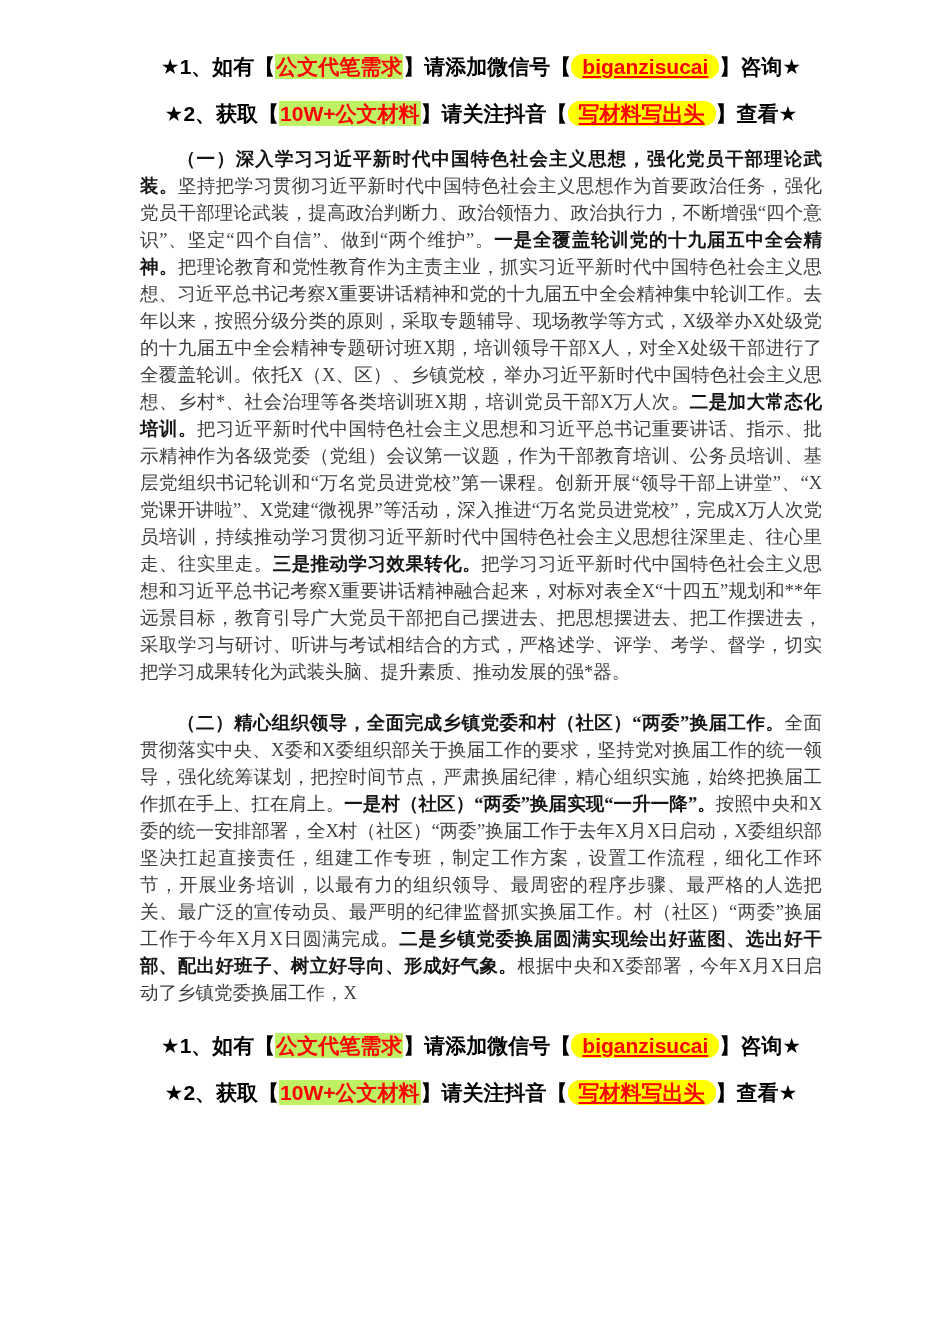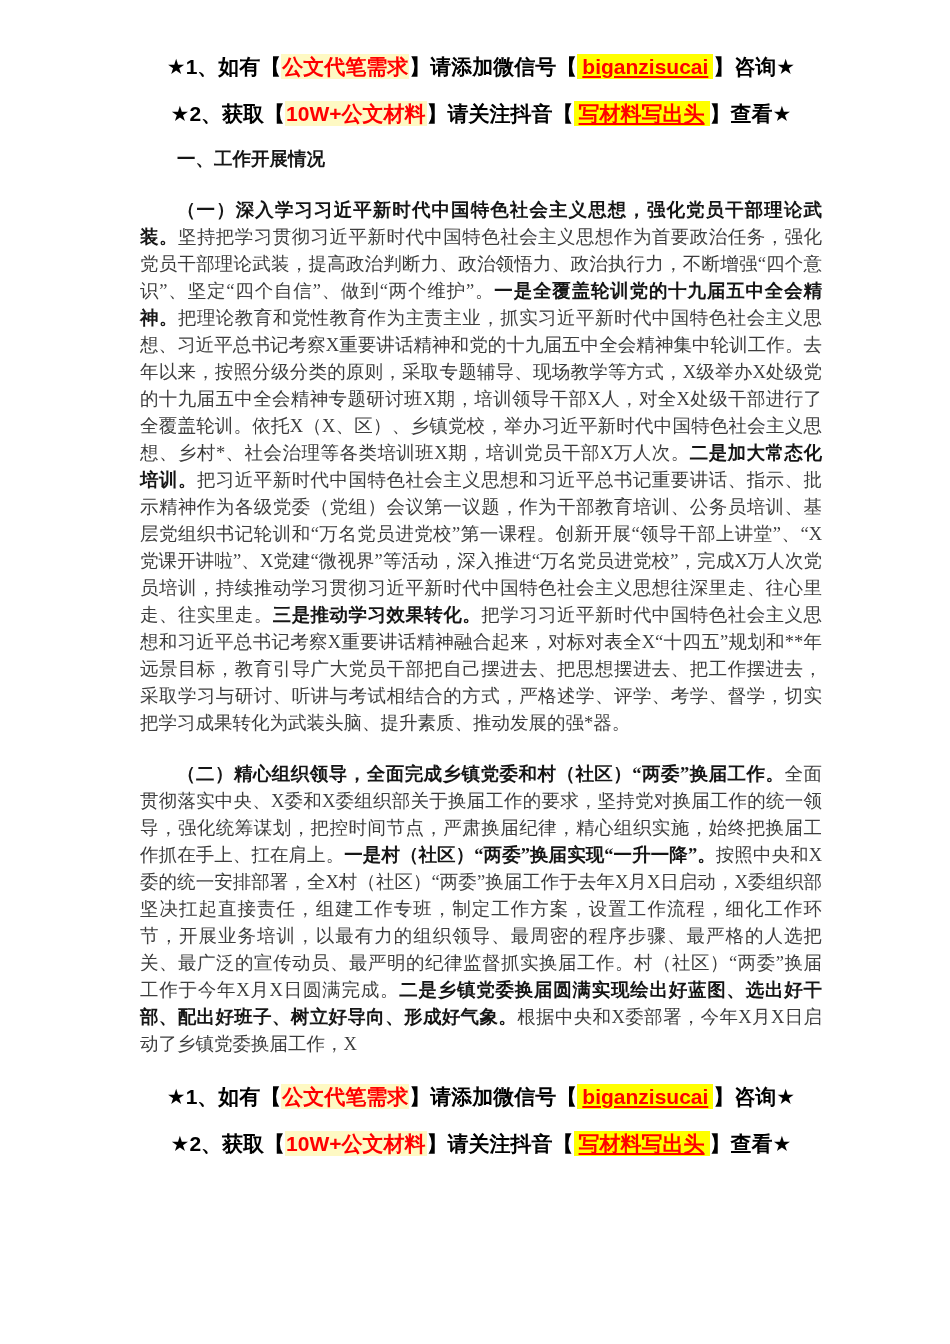--- a/index.html
+++ b/index.html
@@ -29,35 +29,36 @@
     font-size: 21px;
   }
   .promo-line {
     margin: 0 0 17px 0;
     line-height: 30px;
     text-indent: 0;
   }
   .promo-top { margin-bottom: 10px; }
   .promo-bottom { margin-top: 12px; }
   .hl {
-    background: #fef9c3;
+    background: #bef264;
     color: #ff0000;
     padding: 1px 1px;
   }
   .ul-black {
     text-underline-offset: 3px;
     text-decoration-thickness: 2px;
   }
   .hl-ul {
     background: #ffff00;
     color: #ff0000;
-    padding: 1px 5px;
+    padding: 1px 11px;
     text-decoration: underline;
     text-underline-offset: 2px;
     text-decoration-thickness: 2px;
+    border-radius: 12px;
   }
   
   .para {
     text-indent: 2em;
     margin: 0 0 24px 0;
   }
   .para b {
     color: #161616;
     font-weight: bold;
   }
@@ -74,21 +75,20 @@
 <body>
 
 <div class="page">
 
   <div class="promo promo-top">
     <p class="promo-line"><span>★1、如有【</span><span class="hl">公文代笔需求</span><span>】请</span><span class="ul-black">添加</span><span>微信号【</span><span class="hl-ul">biganzisucai</span><span>】咨询★</span></p>
     <p class="promo-line"><span>★2、获取【</span><span class="hl">10W+公文材料</span><span>】请</span><span class="ul-black">关注</span><span>抖音【</span><span class="hl-ul">写材料写出头</span><span>】查看★</span></p>
   </div>
 
 
-  <h2 class="section-heading">一、工作开展情况</h2>
 
   <p class="para"><b>（一）深入学习习近平新时代中国特色社会主义思想，强化党员干部理论武装。</b><span>坚持把学习贯彻习近平新时代中国特色社会主义思想作为首要政治任务，强化党员干部理论武装，提高政治判断力、政治领悟力、政治执行力，不断增强“四个意识”、坚定“四个自信”、做到“两个维护”。</span><b>一是全覆盖轮训党的十九届五中全会精神。</b><span>把理论教育和党性教育作为主责主业，抓实习近平新时代中国特色社会主义思想、习近平总书记考察X重要讲话精神和党的十九届五中全会精神集中轮训工作。去年以来，按照分级分类的原则，采取专题辅导、现场教学等方式，X级举办X处级党的十九届五中全会精神专题研讨班X期，培训领导干部X人，对全X处级干部进行了全覆盖轮训。依托X（X、区）、乡镇党校，举办习近平新时代中国特色社会主义思想、乡村*、社会治理等各类培训班X期，培训党员干部X万人次。</span><b>二是加大常态化培训。</b><span>把习近平新时代中国特色社会主义思想和习近平总书记重要讲话、指示、批示精神作为各级党委（党组）会议第一议题，作为干部教育培训、公务员培训、基层党组织书记轮训和“万名党员进党校”第一课程。创新开展“领导干部上讲堂”、“X党课开讲啦”、X党建“微视界”等活动，深入推进“万名党员进党校”，完成X万人次党员培训，持续推动学习贯彻习近平新时代中国特色社会主义思想往深里走、往心里走、往实里走。</span><b>三是推动学习效果转化。</b><span>把学习习近平新时代中国特色社会主义思想和习近平总书记考察X重要讲话精神融合起来，对标对表全X“十四五”规划和**年远景目标，教育引导广大党员干部把自己摆进去、把思想摆进去、把工作摆进去，采取学习与研讨、听讲与考试相结合的方式，严格述学、评学、考学、督学，切实把学习成果转化为武装头脑、提升素质、推动发展的强*器。</span></p>
 
   <p class="para"><b>（二）精心组织领导，全面完成乡镇党委和村（社区）“两委”换届工作。</b><span>全面贯彻落实中央、X委和X委组织部关于换届工作的要求，坚持党对换届工作的统一领导，强化统筹谋划，把控时间节点，严肃换届纪律，精心组织实施，始终把换届工作抓在手上、扛在肩上。</span><b>一是村（社区）“两委”换届实现“一升一降”。</b><span>按照中央和X委的统一安排部署，全X村（社区）“两委”换届工作于去年X月X日启动，X委组织部坚决扛起直接责任，组建工作专班，制定工作方案，设置工作流程，细化工作环节，开展业务培训，以最有力的组织领导、最周密的程序步骤、最严格的人选把关、最广泛的宣传动员、最严明的纪律监督抓实换届工作。村（社区）“两委”换届工作于今年X月X日圆满完成。</span><b>二是乡镇党委换届圆满实现绘出好蓝图、选出好干部、配出好班子、树立好导向、形成好气象。</b><span>根据中央和X委部署，今年X月X日启动了乡镇党委换届工作，X</span></p>
 
   <div class="promo promo-bottom">
     <p class="promo-line"><span>★1、如有【</span><span class="hl">公文代笔需求</span><span>】请</span><span class="ul-black">添加</span><span>微信号【</span><span class="hl-ul">biganzisucai</span><span>】咨询★</span></p>
     <p class="promo-line"><span>★2、获取【</span><span class="hl">10W+公文材料</span><span>】请</span><span class="ul-black">关注</span><span>抖音【</span><span class="hl-ul">写材料写出头</span><span>】查看★</span></p>
   </div>
 

